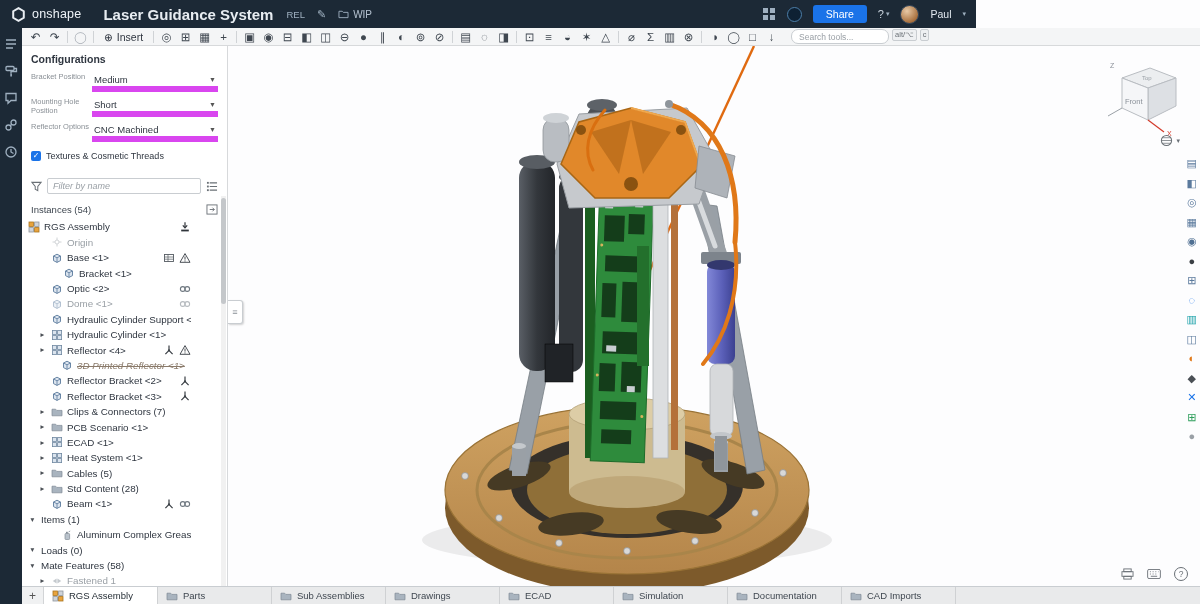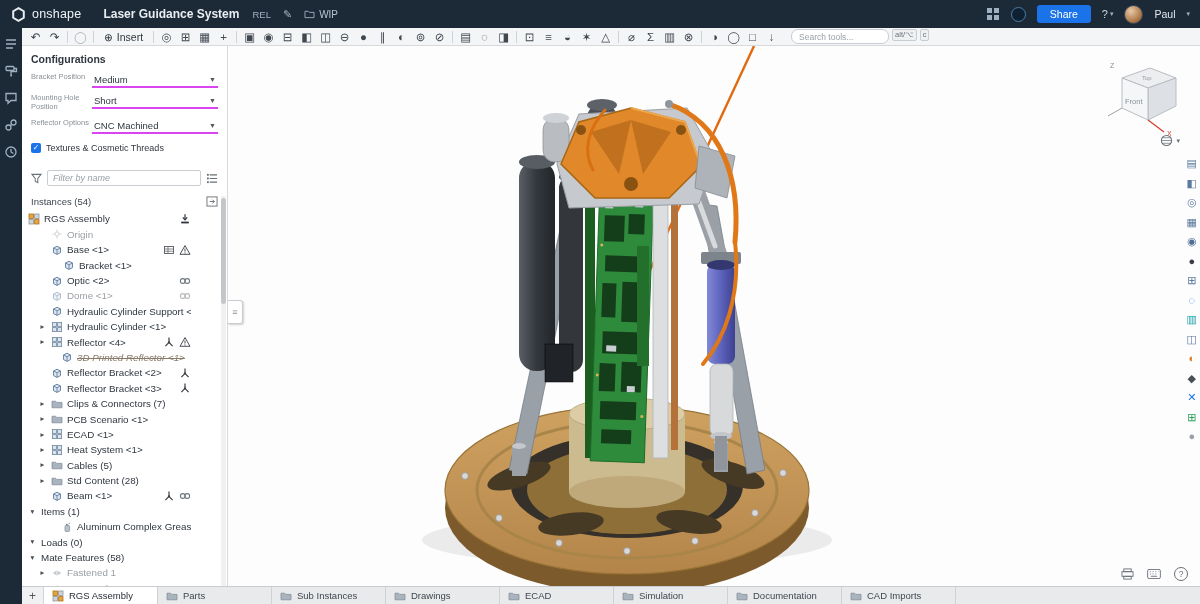--- a/index.html
+++ b/index.html
@@ -1,24 +1,24 @@
 <!DOCTYPE html>
 <html><head>
 <meta charset="utf-8">
 <style>
   html,body{margin:0;padding:0;background:#fff;}
   body{width:1200px;height:604px;overflow:hidden;font-family:"Liberation Sans",sans-serif;-webkit-font-smoothing:antialiased;}
   #app{position:relative;width:1200px;height:604px;background:#fdfdfe;}
   svg{display:block;}
 
   
-  #topbar{position:absolute;left:0;top:0;width:1200px;height:28px;background:#1c2936;display:flex;align-items:center;padding:0 10px;box-sizing:border-box;color:#e8edf2;gap:6px;}
+  #topbar{position:absolute;left:0;top:0;width:976px;height:28px;background:#1c2936;display:flex;align-items:center;padding:0 10px;box-sizing:border-box;color:#e8edf2;gap:6px;}
   .logo{display:flex;align-items:center;gap:5px;}
   .logo-text{font-size:12.5px;color:#eef3f8;letter-spacing:.2px;}
-  .doc-title{font-size:12px;font-weight:bold;margin-left:16px;white-space:nowrap;}
+  .doc-title{font-size:15px;font-weight:bold;margin-left:16px;white-space:nowrap;}
   .badge{font-size:9.5px;color:#9fb0c0;margin-left:7px;}
   .meta-ic{color:#9fb0c0;font-size:11px;margin-left:6px;}
   .wip{font-size:10px;color:#b7c4d2;display:flex;align-items:center;gap:4px;margin-left:6px;}
   .tb-right{margin-left:auto;display:flex;align-items:center;gap:11px;}
   .share-btn{background:#1a73e8;color:#fff;font-size:10.5px;padding:3px 13px;border-radius:3px;cursor:pointer;}
   .help-wrap{display:flex;align-items:center;gap:2px;font-size:11px;color:#cfd9e3;}
   .caret{font-size:7px;color:#9fb0c0;}
   .avatar{width:17px;height:17px;border-radius:50%;background:radial-gradient(circle at 35% 30%,#e8c9a6,#a9713f 70%,#6e4522);border:1px solid #3c4c5e;}
   .user-name{font-size:10.5px;color:#e1e8ef;}
   .res-circle{width:15px;height:15px;border-radius:50%;background:#0e2133;border:1.5px solid #4c7ea8;box-sizing:border-box;}
@@ -37,21 +37,21 @@
   
   #left-rail{position:absolute;left:0;top:28px;width:22px;height:576px;background:#1c2936;display:flex;flex-direction:column;align-items:center;padding-top:9px;gap:13px;box-sizing:border-box;}
   .lr-icon{width:14px;height:14px;cursor:pointer;}
 
   
   #panel{position:absolute;left:22px;top:46px;width:206px;height:540px;background:#fff;border-right:1px solid #d7d9db;box-sizing:border-box;overflow:hidden;}
   .cfg{padding:7px 9px 0;}
   .cfg-title{font-size:10.5px;font-weight:bold;color:#2f3640;margin-bottom:8px;}
   .cfg-row{display:flex;align-items:flex-start;margin-bottom:6px;}
   .cfg-label{flex:0 0 61px;font-size:7.5px;color:#8a9096;padding-bottom:2px;line-height:1.15;}
-  .cfg-control{flex:1;display:flex;align-items:center;justify-content:space-between;border-bottom:2px solid #d946ef;font-size:9.5px;color:#2f3640;padding:1px 2px;cursor:pointer;}
+  .cfg-control{flex:1;display:flex;align-items:center;justify-content:space-between;border-bottom:6px solid #d946ef;font-size:9.5px;color:#2f3640;padding:1px 2px;cursor:pointer;}
   .cfg-caret{font-size:7px;color:#555;}
   .cfg-check{display:flex;align-items:center;gap:5px;margin:9px 0 0;}
   .checkbox{width:10px;height:10px;background:#1a73e8;border-radius:2px;color:#fff;font-size:8px;display:flex;align-items:center;justify-content:center;line-height:1;cursor:pointer;}
   .cfg-check-label{font-size:9px;color:#2f3640;}
   .filter-row{display:flex;align-items:center;gap:5px;padding:0 9px;margin-top:17px;}
   .filter-input{flex:1;height:14px;border:1px solid #c9cdd1;border-radius:2px;font-size:9px;font-style:italic;padding:0 5px;color:#555;outline:none;font-family:"Liberation Sans",sans-serif;}
   .filter-input::placeholder{color:#9aa0a6;}
   .inst-head{display:flex;justify-content:space-between;padding:0 9px;margin-top:10px;}
   .inst-title{font-size:9.5px;color:#3f4750;}
   #tree{margin-top:4px;}
@@ -832,21 +832,21 @@
             </svg>
           </span>
           <span>Parts</span>
         </div>
         <div class="tab">
           <span class="ticon">
             <svg width="12" height="12" viewBox="0 0 12 12">
               <path d="M1,3.2 L4.6,3.2 L5.8,4.4 L11,4.4 L11,9.8 L1,9.8 Z" fill="#a9b4bf" stroke="#7d8894" stroke-width="0.7"></path>
             </svg>
           </span>
-          <span>Sub Instances</span>
+          <span>Sub Assemblies</span>
         </div>
         <div class="tab">
           <span class="ticon">
             <svg width="12" height="12" viewBox="0 0 12 12">
               <path d="M1,3.2 L4.6,3.2 L5.8,4.4 L11,4.4 L11,9.8 L1,9.8 Z" fill="#a9b4bf" stroke="#7d8894" stroke-width="0.7"></path>
             </svg>
           </span>
           <span>Drawings</span>
         </div>
         <div class="tab">

